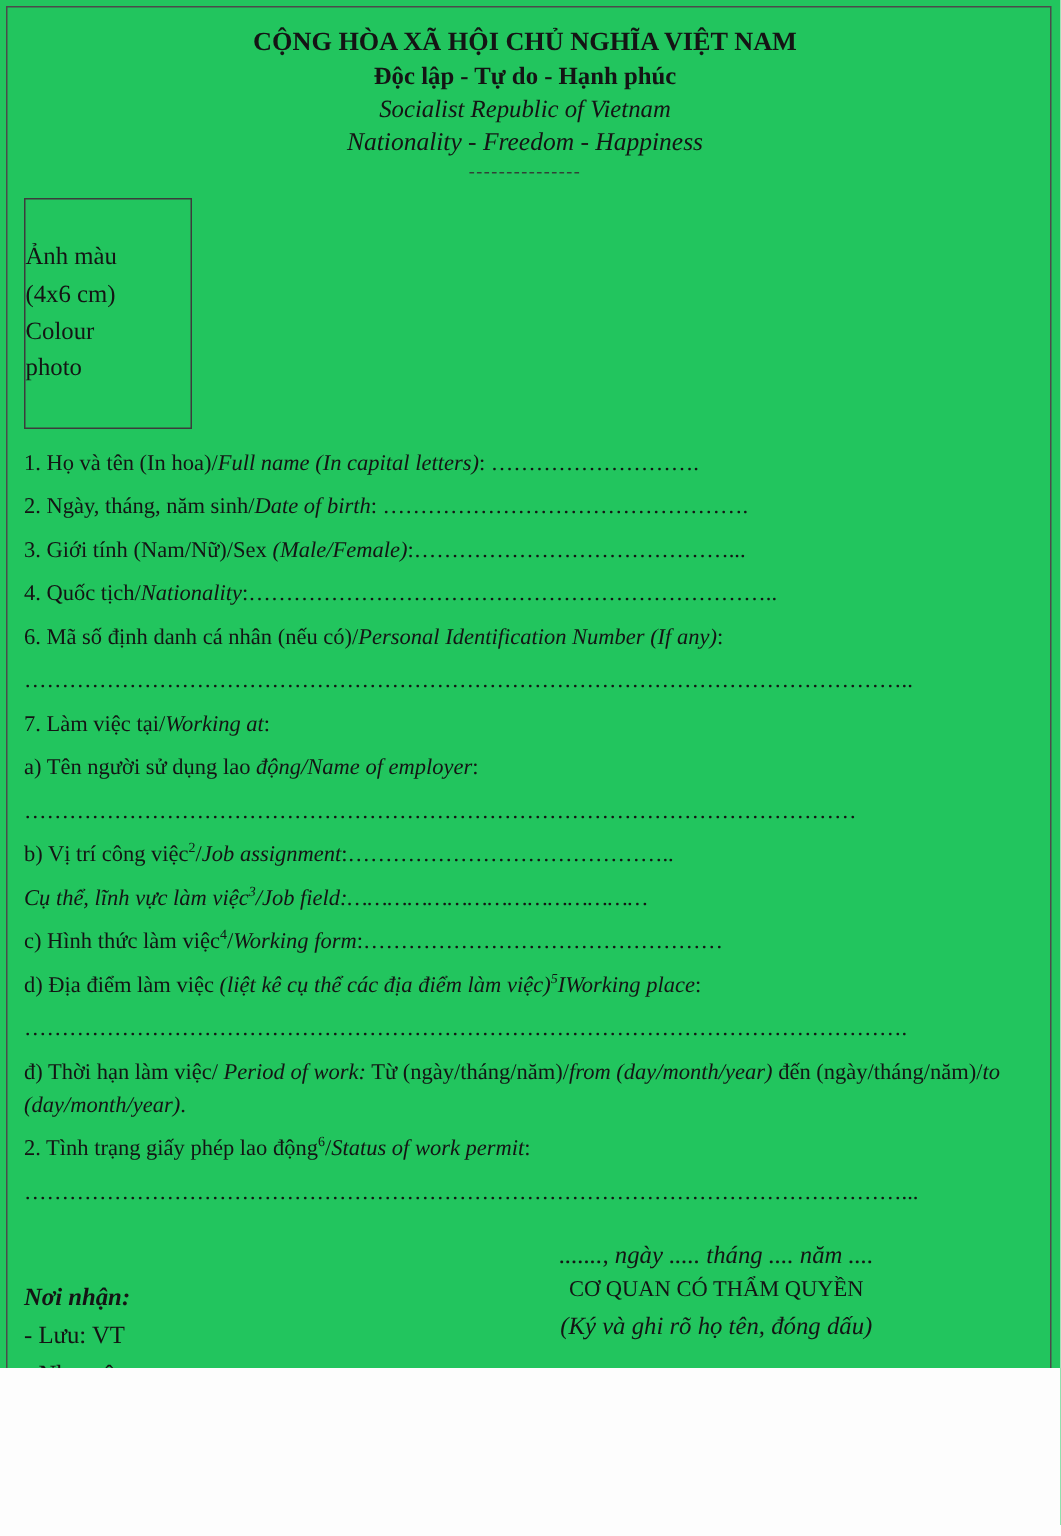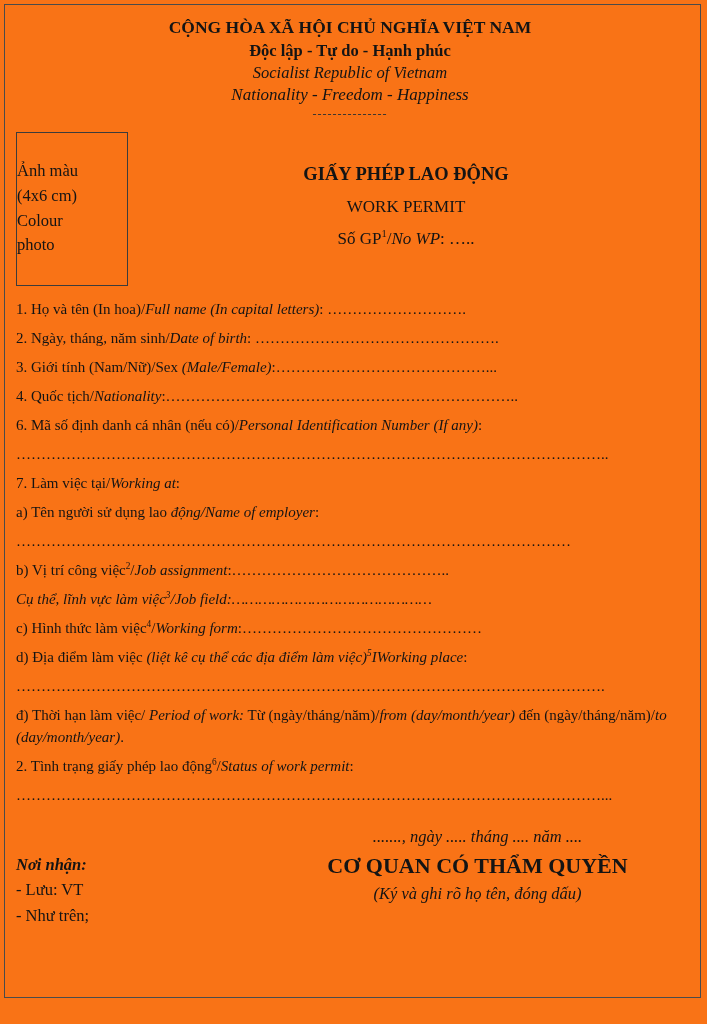--- a/index.html
+++ b/index.html
@@ -1,17 +1,17 @@
 <!DOCTYPE html>
 <html><head>
 <meta charset="utf-8">
 <style>
   html,body{margin:0;padding:0;background:#fdfdfd;}
   .sheet{
-    width:707px;height:1024px;position:relative;background:#f97316;
+    width:707px;height:912px;position:relative;background:#22c55e;
     font-family:"Liberation Serif","DejaVu Serif",serif;color:#141414;
   }
   .frame{
     position:absolute;left:4px;top:4px;width:697px;height:994px;
     box-sizing:border-box;border:1px solid #4b4b4b;
     padding:11px 16px 6px 11px;overflow:hidden;
   }
   
   .hdr{text-align:center;}
   .hdr .l1{font-weight:bold;font-size:17.5px;line-height:1.35;}
@@ -36,21 +36,21 @@
   .fline.wrap{white-space:normal;}
   .it{font-style:italic;}
   sup{font-size:0.62em;line-height:0;}
   
   .foot{display:flex;margin-top:18px;}
   .fleft{width:255px;font-size:16.5px;padding-top:27px;}
   .fleft .nr{font-weight:bold;font-style:italic;line-height:1.55;}
   .fleft .ri{line-height:1.55;}
   .fright{flex:1;text-align:center;line-height:1.5;}
   .fright .dl{font-style:italic;font-size:16.5px;}
-  .fright .auth{font-weight:bold;font-size:22px;}
+  .fright .auth{font-weight:normal;font-size:15px;}
   .fright .note{font-style:italic;font-size:16.5px;}
 </style>
 </head>
 <body>
 
 <div class="sheet">
   <div class="frame">
 
     <div class="hdr">
       <div class="l1">CỘNG HÒA XÃ HỘI CHỦ NGHĨA VIỆT NAM</div>
@@ -59,25 +59,20 @@
       <div class="l4">Nationality - Freedom - Happiness</div>
       <div class="sep">---------------</div>
     </div>
 
     <div class="trow">
       <div class="photo">
         <div>Ảnh màu</div>
         <div>(4x6 cm)</div>
         <div>Colour</div>
         <div>photo</div>
-      </div>
-      <div class="tblock">
-        <div class="tv">GIẤY PHÉP LAO ĐỘNG</div>
-        <div class="te">WORK PERMIT</div>
-        <div class="tn"><span>Số GP</span><sup>1</sup><span>/</span><span class="it">No WP</span><span>: …..</span></div>
       </div>
     </div>
 
     <div class="fbody">
         <p class="fline"><span>1. Họ và tên (In hoa)/</span><span class="it">Full name (In capital letters)</span><span>: ……………………….</span></p>
         <p class="fline"><span>2. Ngày, tháng, năm sinh/</span><span class="it">Date of birth</span><span>: ………………………………………….</span></p>
         <p class="fline"><span>3. Giới tính (Nam/Nữ)/Sex </span><span class="it">(Male/Female)</span><span>:……………………………………...</span></p>
         <p class="fline"><span>4. Quốc tịch/</span><span class="it">Nationality</span><span>:……………………………………………………………..</span></p>
         <p class="fline"><span>6. Mã số định danh cá nhân (nếu có)/</span><span class="it">Personal Identification Number (If any)</span><span>:</span></p>
         <p class="fline"><span>………………………………………………………………………………………………………..</span></p>

